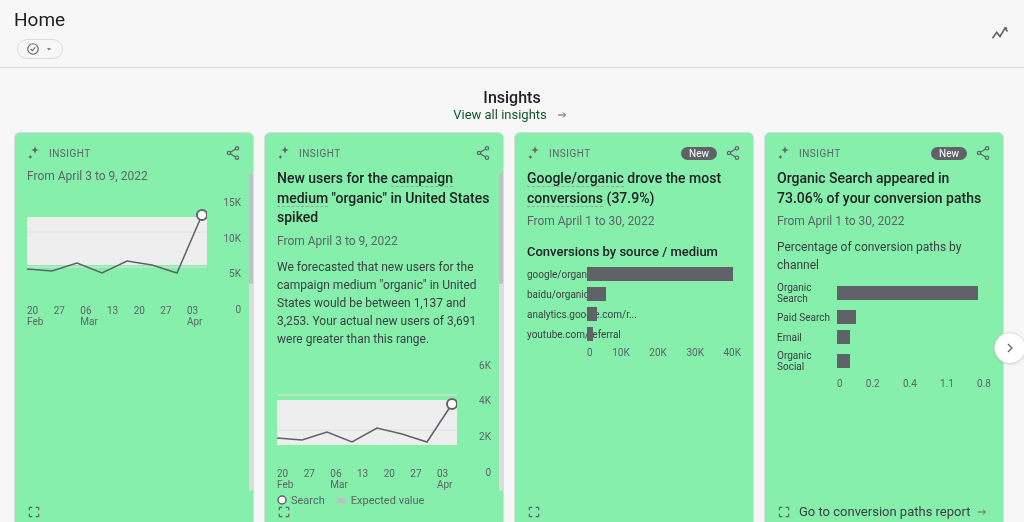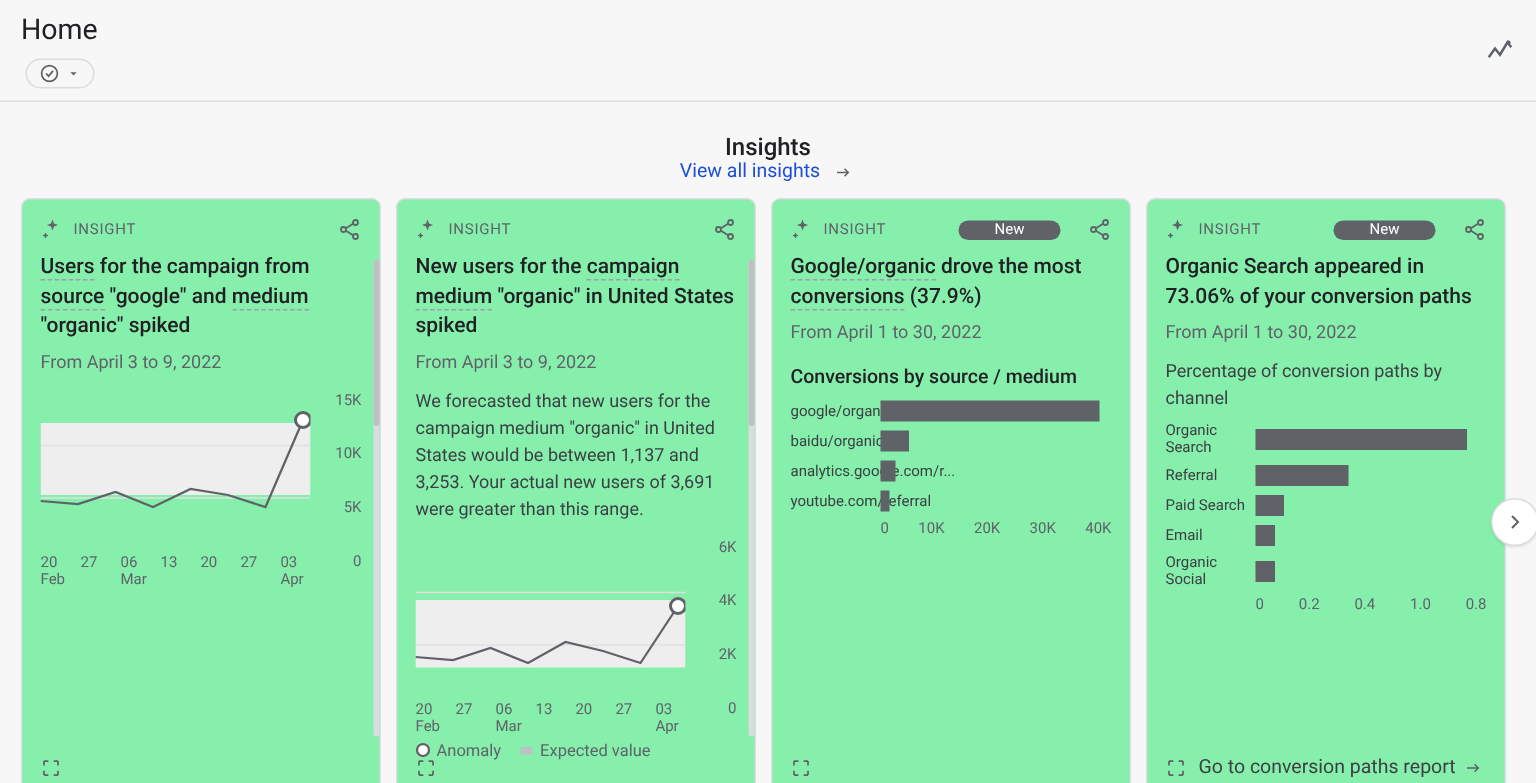--- a/index.html
+++ b/index.html
@@ -4,28 +4,28 @@
 <style>
   * { box-sizing: border-box; margin: 0; padding: 0; }
   body { font-family: Roboto, Arial, sans-serif; background: #f7f7f7; color: #202124; width: 1024px; height: 522px; overflow: hidden; font-size: 13px; }
   .header { display: flex; align-items: center; justify-content: space-between; padding: 8px 14px; }
   .header-left { display: flex; align-items: center; gap: 8px; flex-direction: column; }
   .page-title { font-size: 19px; font-weight: 400; }
   .chip { display: inline-flex; align-items: center; gap: 4px; border: 1px solid #dadce0; border-radius: 14px; padding: 2px 8px; font-size: 12px; cursor: pointer; }
   .divider { height: 1px; background: #dadce0; margin-bottom: 20px; }
   .section-head { display: flex; justify-content: space-between; align-items: center; padding: 0 14px 10px 14px; flex-direction: column; }
   .section-title { font-size: 16px; font-weight: 500; }
-  .view-all { display: flex; align-items: center; gap: 6px; font-size: 13px; color: #1d4ed8; cursor: pointer; }
+  .view-all { display: flex; align-items: center; gap: 6px; font-size: 13px; color: #14532d; cursor: pointer; }
   .cards-wrap { position: relative; padding: 0 14px; }
   .cards { display: flex; gap: 10px; }
   .card { background: #86efac; border: 1px solid #dadce0; border-radius: 6px; width: 240px; height: 400px; padding: 12px; display: flex; flex-direction: column; position: relative; }
   .card-top { display: flex; justify-content: space-between; align-items: center; margin-bottom: 8px; }
   .top-left { display: flex; align-items: center; gap: 6px; }
   .insight-label { font-size: 10px; letter-spacing: 0.5px; color: #5f6368; }
-  .badge-new { background: #5f6368; color: #fff; font-size: 10px; padding: 1px 24px; border-radius: 10px; margin-right: 18px; }
+  .badge-new { background: #5f6368; color: #fff; font-size: 10px; padding: 1px 8px; border-radius: 10px; margin-right: 8px; }
   .card-title { font-size: 14px; font-weight: 500; line-height: 1.4; margin-bottom: 6px; }
   .card-title a { color: #202124; text-decoration: none; border-bottom: 1px dashed #9aa0a6; }
   .card-date { font-size: 12px; color: #5f6368; margin-bottom: 10px; }
   .card-body { font-size: 12px; color: #3c4043; line-height: 1.5; margin-bottom: 8px; }
   .chart-area { flex: 1; position: relative; }
   .card-footer { position: absolute; bottom: 12px; left: 12px; right: 12px; display: flex; align-items: center; }
   .icon-btn { cursor: pointer; color: #5f6368; display: inline-flex; }
   svg { display: block; }
   .legend { font-size: 11px; color: #5f6368; display: flex; gap: 12px; margin-top: 4px; }
   .legend-item { display: flex; align-items: center; gap: 4px; }
@@ -94,23 +94,20 @@
         </div>
         <span class="icon-btn">
             <svg width="16" height="16" viewBox="0 0 24 24">
               <circle cx="18" cy="5" r="2.5" fill="none" stroke="#5f6368" stroke-width="1.8"></circle>
               <circle cx="6" cy="12" r="2.5" fill="none" stroke="#5f6368" stroke-width="1.8"></circle>
               <circle cx="18" cy="19" r="2.5" fill="none" stroke="#5f6368" stroke-width="1.8"></circle>
               <path d="M8 11l8-5M8 13l8 5" stroke="#5f6368" stroke-width="1.8"></path>
             </svg>
           </span>
       </div>
-      <div class="card-title">
-        <a>Users</a><span> for the campaign from </span><a>source</a><span> "google" and </span><a>medium</a><span> "organic" spiked</span>
-      </div>
       <div class="card-date">From April 3 to 9, 2022</div>
       <div class="chart-area">
         <div class="line-chart">
           <div class="y-axis-l">
             <span>15K</span>
               <span>10K</span>
               <span>5K</span>
               <span>0</span>
           </div>
           <svg width="180" height="110" style="position:absolute;left:0;top:0;">
@@ -188,21 +185,21 @@
               <span class="x-tick">20</span>
               <span class="x-tick">27</span>
               <span class="x-tick">03 Apr</span>
           </div>
         </div>
         <div class="legend">
           <span class="legend-item">
               <svg width="10" height="10">
                 <circle cx="5" cy="5" r="4" fill="#fff" stroke="#5f6368" stroke-width="1.5"></circle>
               </svg>
-              <span>Anomaly</span>
+              <span>Search</span>
             </span>
           <span class="legend-item">
               <svg width="10" height="10">
                 <rect x="1" y="3" width="8" height="5" fill="#bdc1c6"></rect>
               </svg>
               <span>Expected value</span>
             </span>
         </div>
       </div>
       <div class="card-footer">
@@ -308,26 +305,20 @@
       <div class="card-date">From April 1 to 30, 2022</div>
       <div class="card-body">Percentage of conversion paths by channel</div>
       <div class="bar-chart" id="barchart4">
           <div class="bar-row">
             <div class="bar-label">Organic Search</div>
             <div class="bar-track">
               <div class="bar-fill" style="width: 91.25%;"></div>
             </div>
           </div>
           <div class="bar-row">
-            <div class="bar-label">Referral</div>
-            <div class="bar-track">
-              <div class="bar-fill" style="width: 40%;"></div>
-            </div>
-          </div>
-          <div class="bar-row">
             <div class="bar-label">Paid Search</div>
             <div class="bar-track">
               <div class="bar-fill" style="width: 12.5%;"></div>
             </div>
           </div>
           <div class="bar-row">
             <div class="bar-label">Email</div>
             <div class="bar-track">
               <div class="bar-fill" style="width: 8.75%;"></div>
             </div>
@@ -336,21 +327,21 @@
             <div class="bar-label">Organic Social</div>
             <div class="bar-track">
               <div class="bar-fill" style="width: 8.75%;"></div>
             </div>
           </div>
         </div>
       <div class="axis-labels">
         <span>0</span>
           <span>0.2</span>
           <span>0.4</span>
-          <span>1.0</span>
+          <span>1.1</span>
           <span>0.8</span>
       </div>
       <div class="card-footer">
         <span class="icon-btn">
             <svg width="14" height="14" viewBox="0 0 24 24">
               <path d="M4 4h5M4 4v5M20 4h-5M20 4v5M4 20h5M4 20v-5M20 20h-5M20 20v-5" stroke="#5f6368" stroke-width="2" fill="none"></path>
             </svg>
           </span>
         <span class="cta-link">Go to conversion paths report</span>
         <svg width="18" height="12" viewBox="0 0 24 24">

